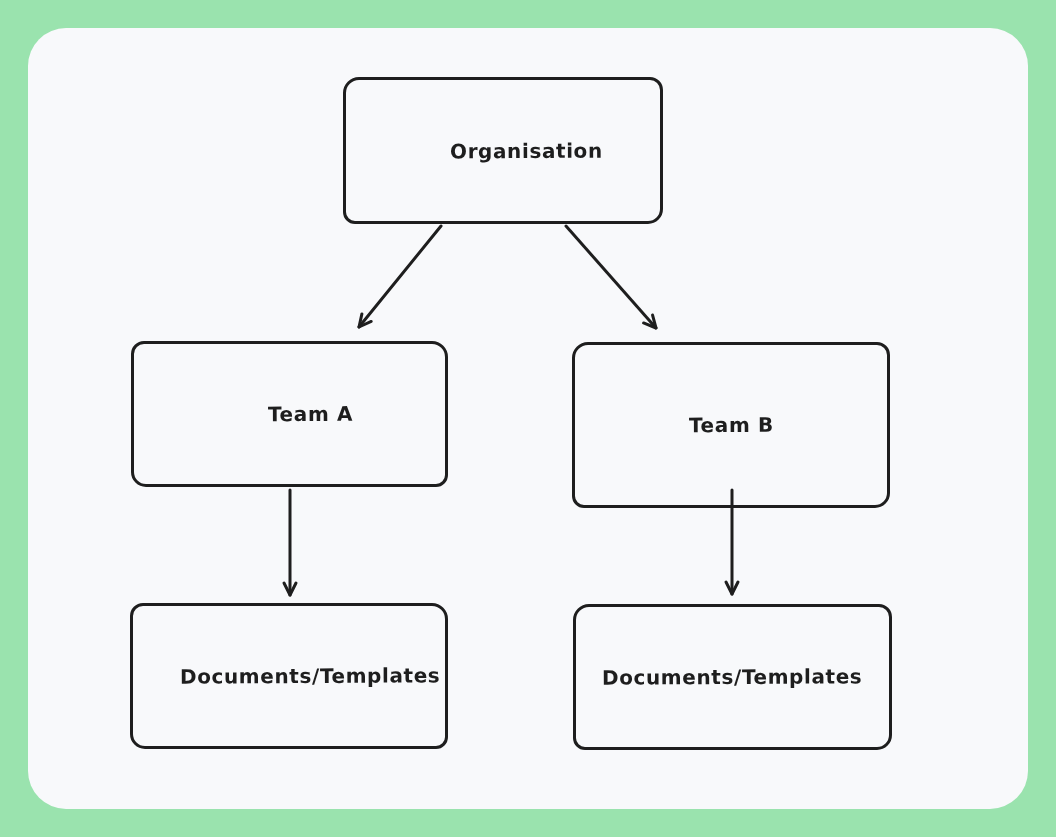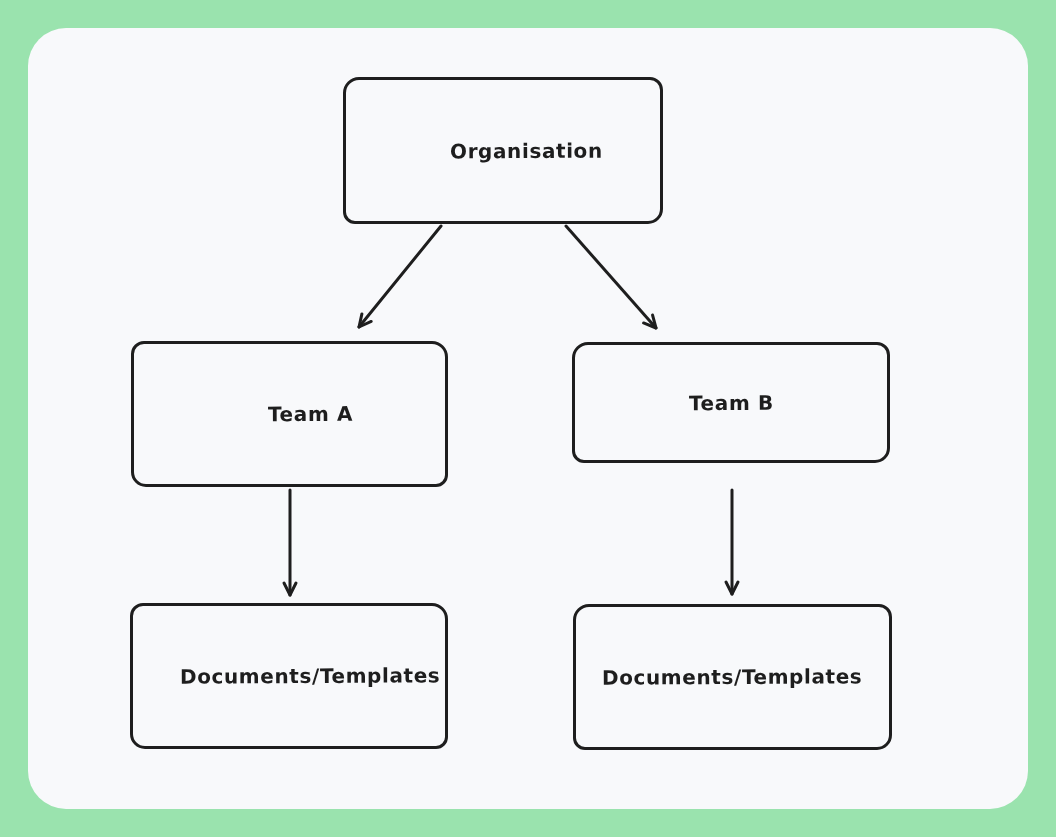--- a/index.html
+++ b/index.html
@@ -50,21 +50,21 @@
     font-size: 20px;
     font-weight: 700;
     letter-spacing: 0.6px;
     text-align: center;
     
     transform: rotate(-0.3deg);
     white-space: nowrap;
   }
   #node-org    { left: 343px; top:  77px; width: 320px; height: 147px; padding-left: 46px; }
   #node-team-a { left: 131px; top: 341px; width: 317px; height: 146px; }
-  #node-team-b { left: 572px; top: 342px; width: 318px; height: 121px; }
+  #node-team-b { left: 572px; top: 342px; width: 318px; height: 166px; }
   #node-docs-a { left: 130px; top: 603px; width: 318px; height: 146px; }
   #node-docs-b { left: 573px; top: 604px; width: 319px; height: 146px; }
 </style>
 </head>
 <body>
 
 <div class="frame">
   <div class="canvas"></div>
 
   <svg class="edges" width="1056" height="837" viewBox="0 0 1056 837" xmlns="http://www.w3.org/2000/svg">

